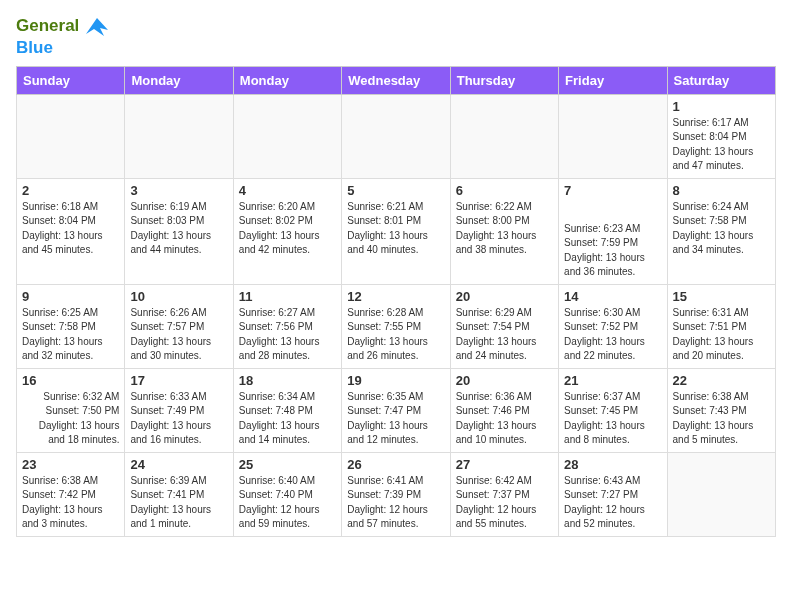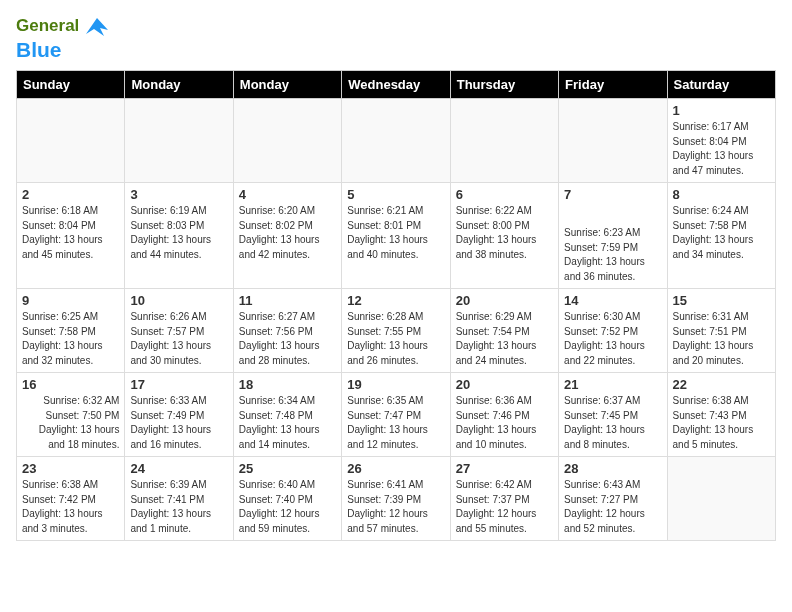--- a/index.html
+++ b/index.html
@@ -32,21 +32,21 @@
     .cal-subtitle {
       font-size: 15px;
       color: #555;
     }
     .calendar {
       width: 100%;
       border-collapse: collapse;
       margin-top: 4px;
     }
     .calendar th {
-      background-color: #000000;
+      background-color: #8b5cf6;
       color: #fff;
       font-size: 13px;
       font-weight: bold;
       padding: 6px 6px;
       text-align: left;
       border: 1px solid #ccc;
     }
     .calendar td {
       vertical-align: top;
       border: 1px solid #ddd;
@@ -82,21 +82,21 @@
 
 <div class="top-row">
   <div class="header-logo">
     <div>
       <div style="font-size:17px;font-weight:bold;color:#333;line-height:1.15;">
         <span style="color:#4d7c0f;">General</span>
         <svg class="logo-icon" viewBox="0 0 22 22" style="display:inline-block;vertical-align:middle;">
           <polygon points="11,2 22,14 14,12 18,20 8,13 0,18" fill="#2196f3"></polygon>
         </svg>
       </div>
-      <div style="font-size:21px;font-weight:bold;color:#2196f3;line-height:1.15;">Blue</div>
+      <div style="font-size:17px;font-weight:bold;color:#2196f3;line-height:1.15;">Blue</div>
     </div>
   </div>
 </div>
 
 <table class="calendar">
   <thead>
     <tr>
     <th>Sunday</th>
         <th>Monday</th>
         <th>Monday</th>

